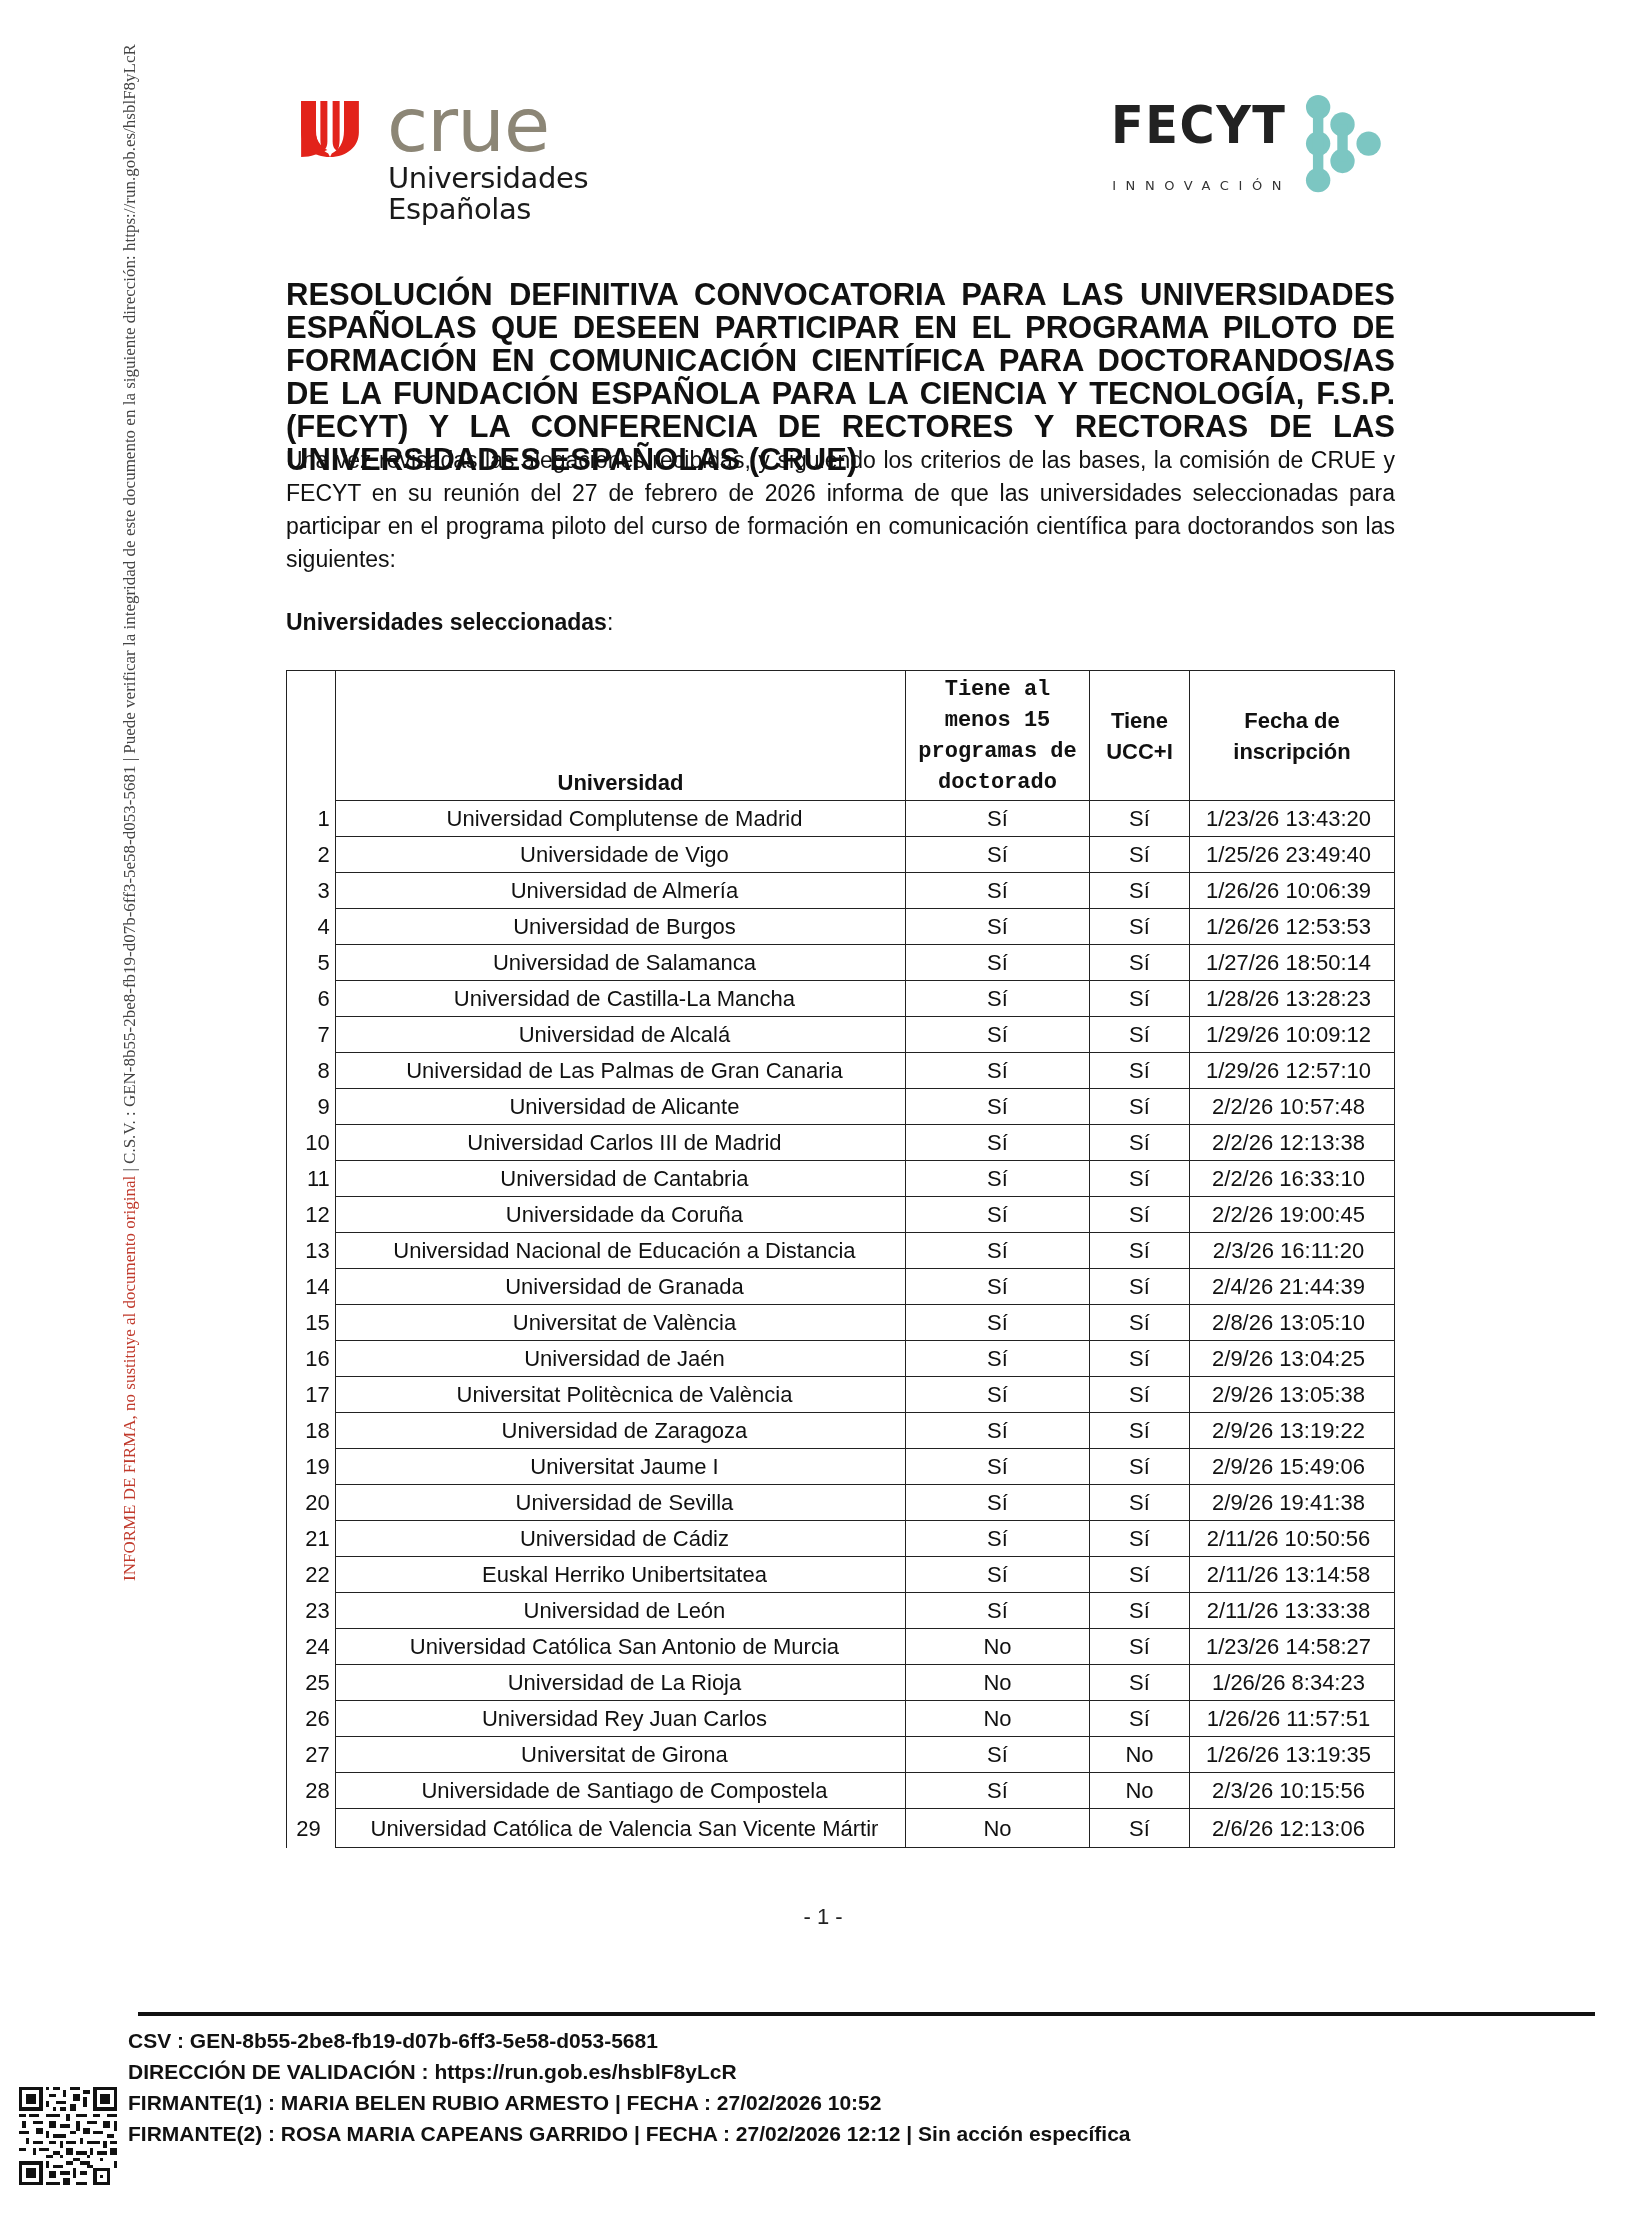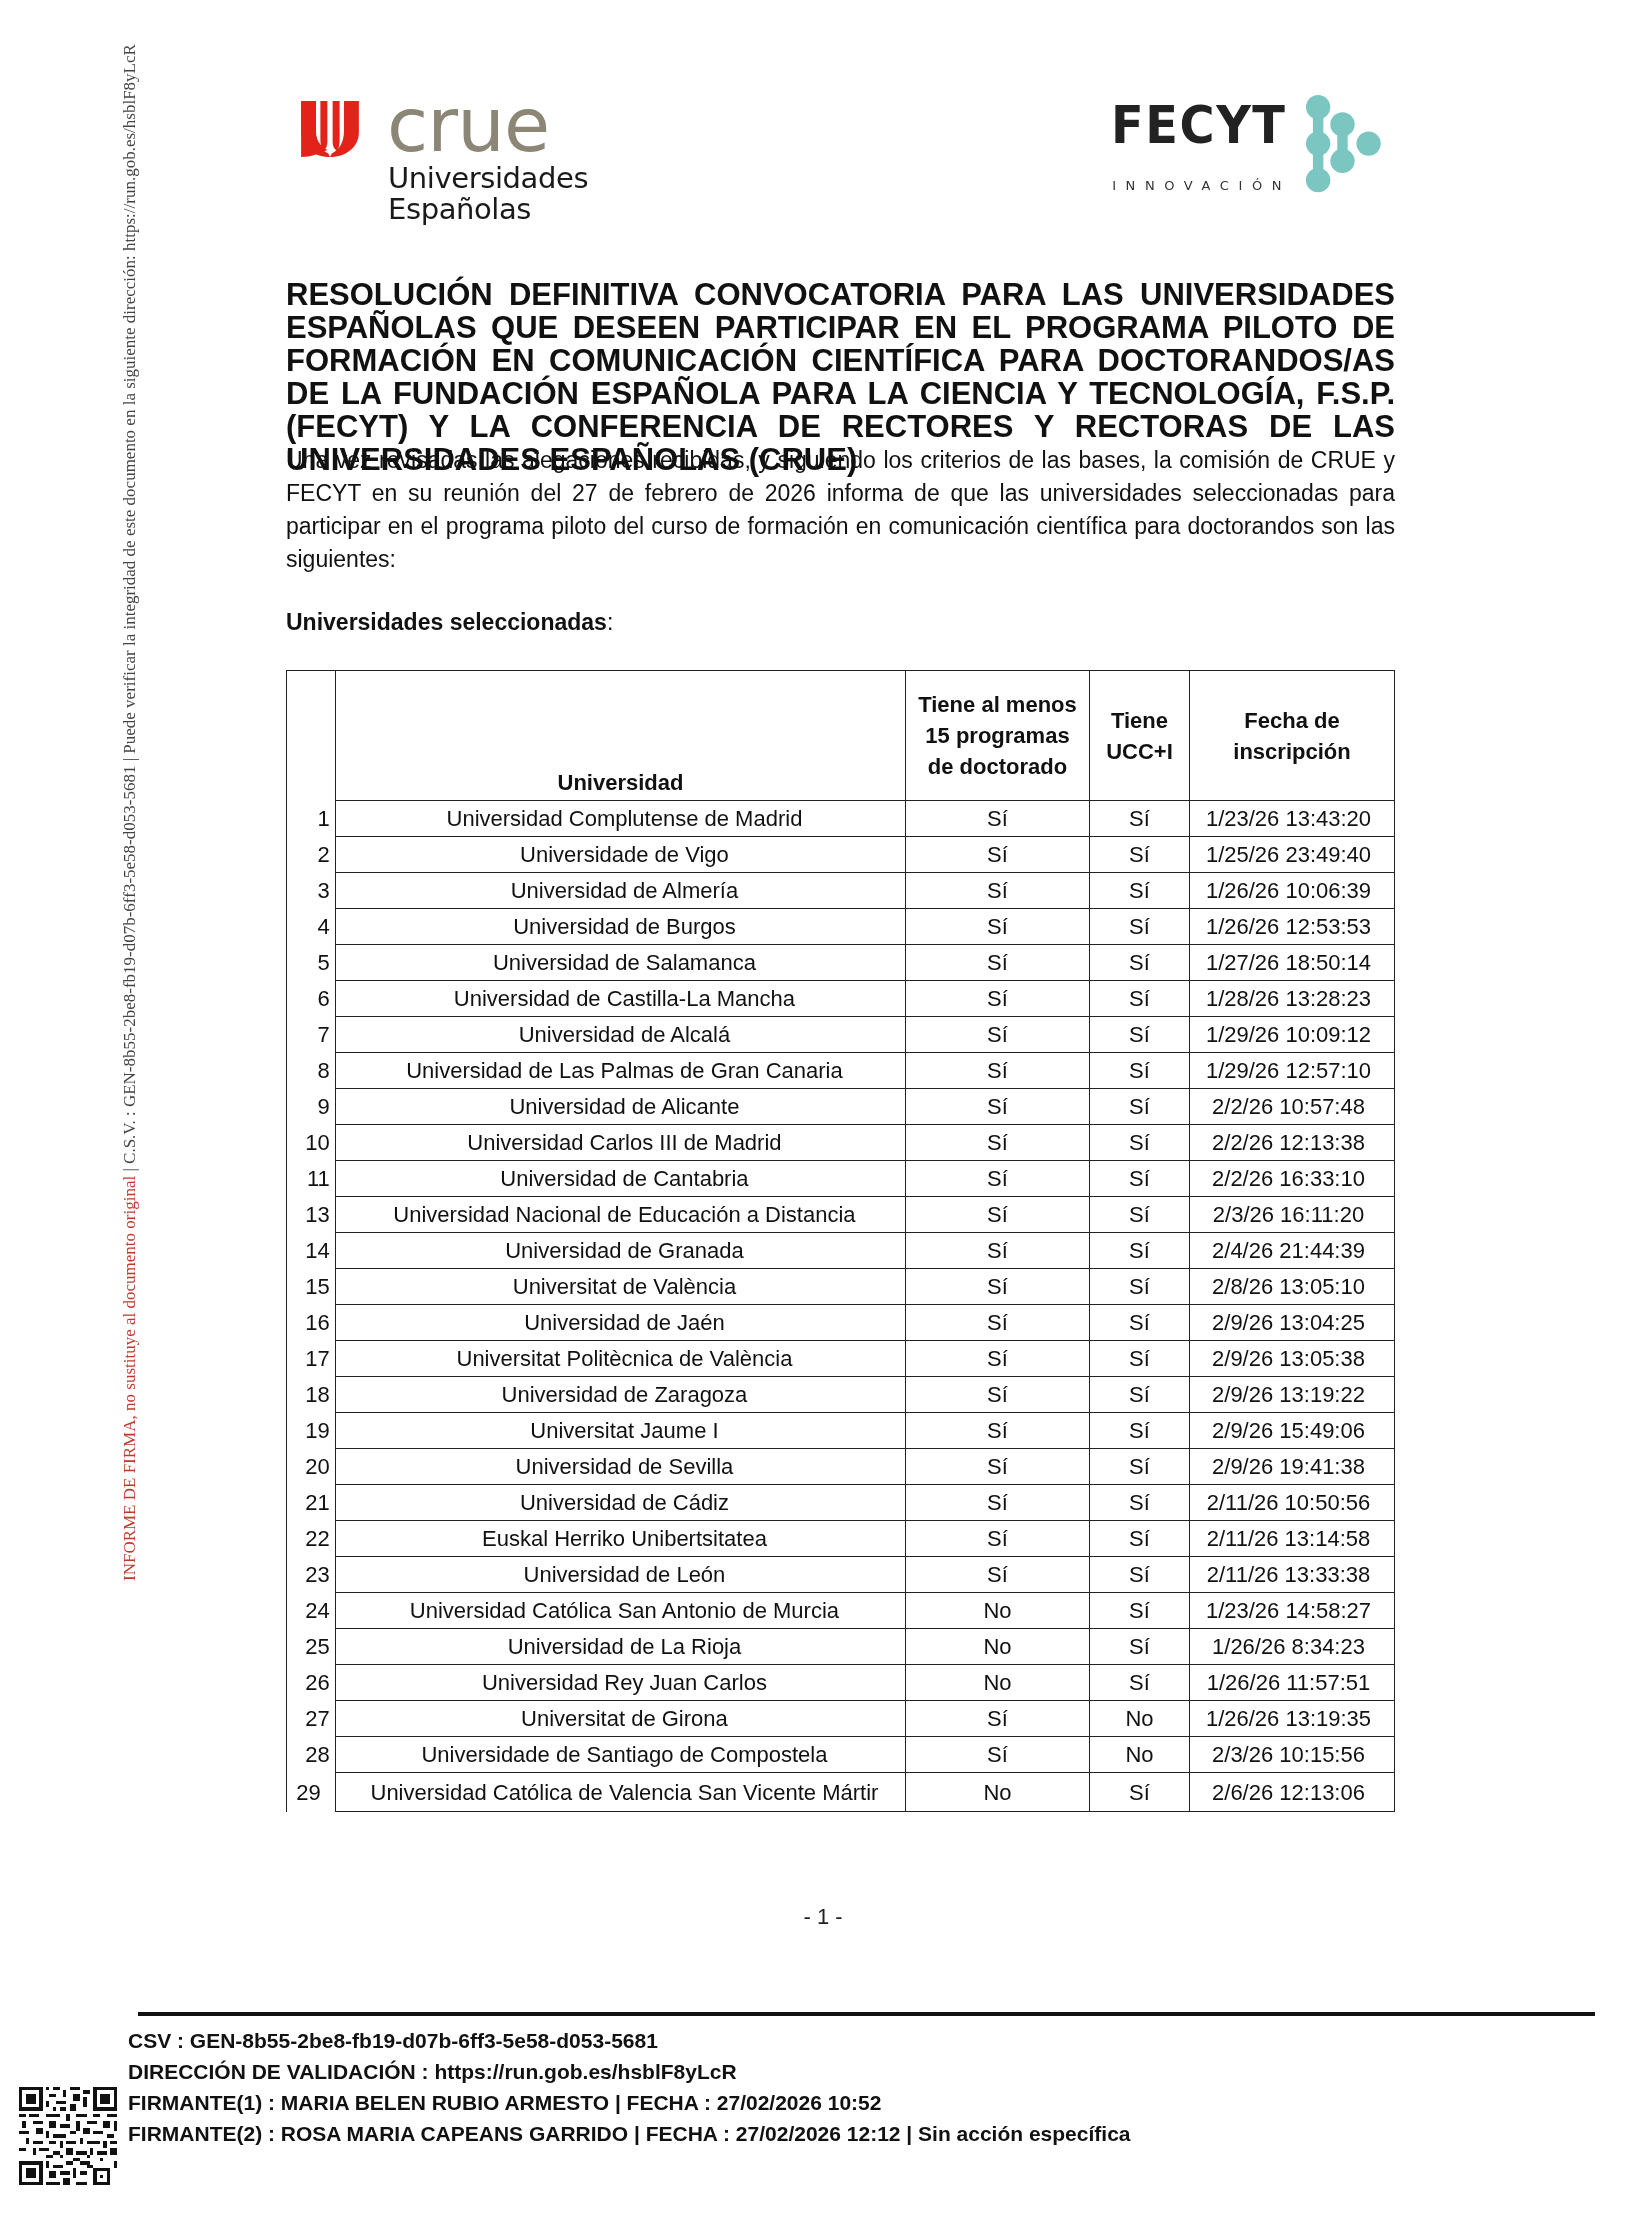--- a/index.html
+++ b/index.html
@@ -100,21 +100,21 @@
     <col style="width:49px">
     <col style="width:570px">
     <col style="width:184px">
     <col style="width:100px">
     <col style="width:205px">
   </colgroup>
   <thead>
     <tr>
       <th class="th-num"></th>
       <th class="th-univ">Universidad</th>
-      <th style="padding:0 5.2px;">Tiene al menos 15 programas de doctorado</th>
+      <th style="padding:0 5.2px;font-family:Liberation Mono, monospace;">Tiene al menos 15 programas de doctorado</th>
       <th style="padding:0 12.2px;">Tiene UCC+I</th>
       <th style="padding:12px 26px;">Fecha de inscripción</th>
     </tr>
   </thead>
   <tbody id="table-body">
       <tr>
         <td class="num">1</td>
         <td class="name">Universidad Complutense de Madrid</td>
         <td class="yn">Sí</td>
         <td class="yn">Sí</td>
@@ -182,20 +182,27 @@
         <td class="yn">Sí</td>
         <td class="yn">Sí</td>
         <td class="date">2/2/26 12:13:38</td>
       </tr>
       <tr>
         <td class="num">11</td>
         <td class="name">Universidad de Cantabria</td>
         <td class="yn">Sí</td>
         <td class="yn">Sí</td>
         <td class="date">2/2/26 16:33:10</td>
+      </tr>
+      <tr>
+        <td class="num">12</td>
+        <td class="name">Universidade da Coruña</td>
+        <td class="yn">Sí</td>
+        <td class="yn">Sí</td>
+        <td class="date">2/2/26 19:00:45</td>
       </tr>
       <tr>
         <td class="num">13</td>
         <td class="name">Universidad Nacional de Educación a Distancia</td>
         <td class="yn">Sí</td>
         <td class="yn">Sí</td>
         <td class="date">2/3/26 16:11:20</td>
       </tr>
       <tr>
         <td class="num">14</td>

